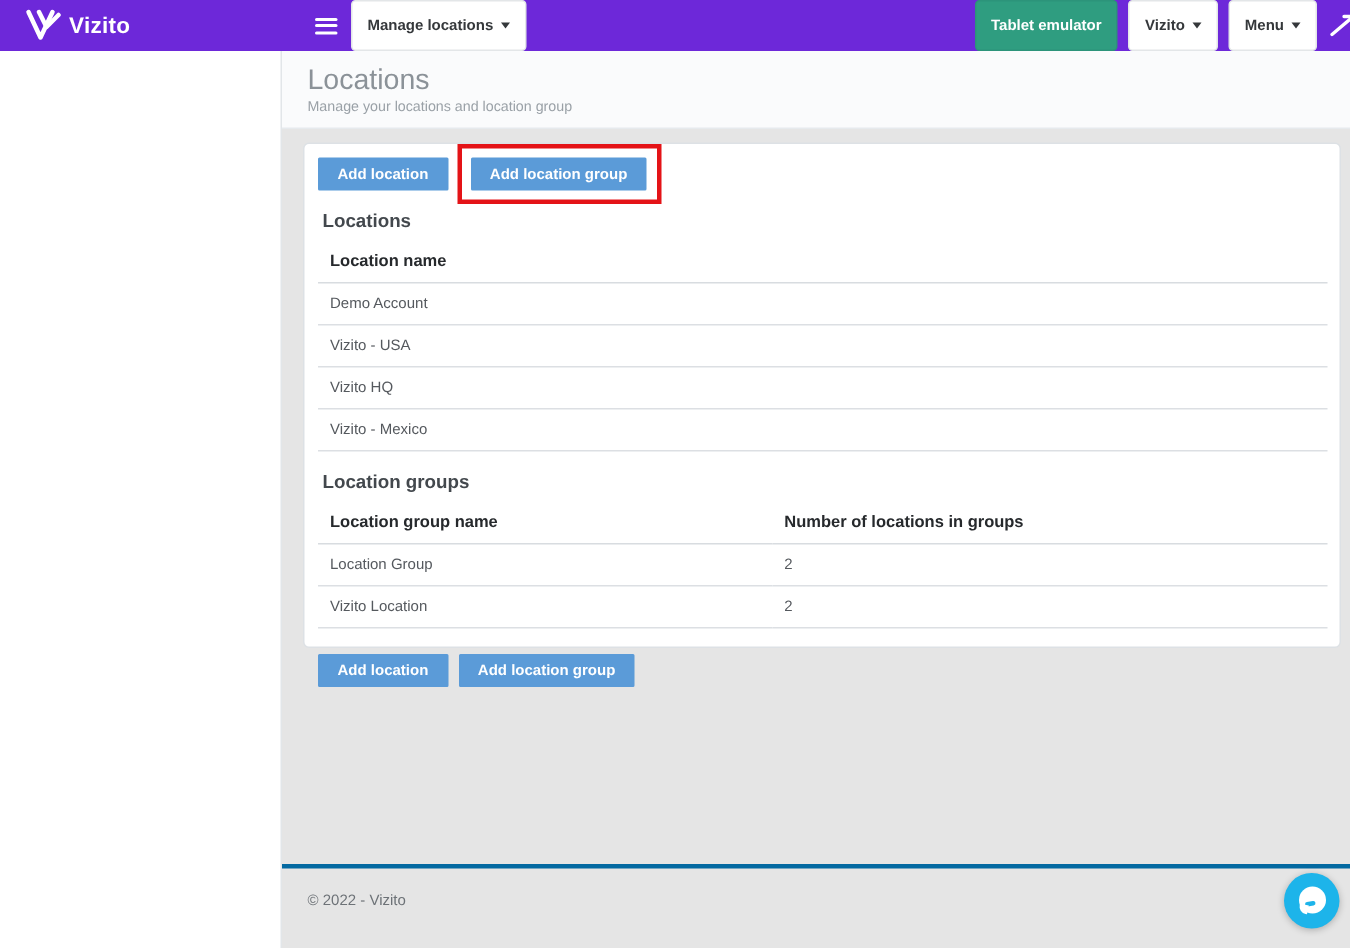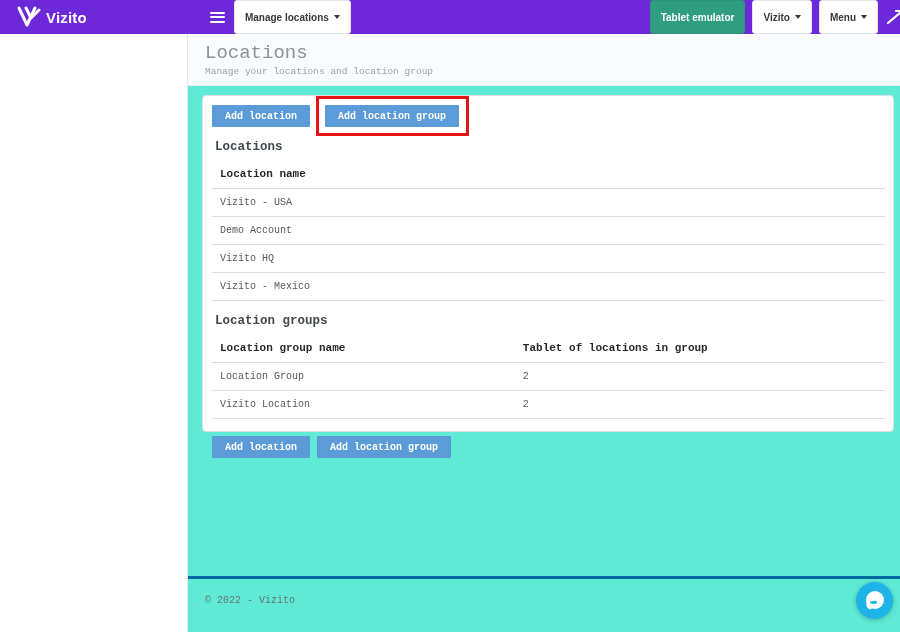--- a/index.html
+++ b/index.html
@@ -32,21 +32,21 @@
   .nav-btn.green { background:#2f9d80; border-color:#2c947a; color:#ffffff; }
   .btn-manage { margin-left:9px; }
   .nav-right { margin-left:auto; display:flex; align-items:center; gap:7px; margin-right:22px; }
   .caret { width:0; height:0; border-left:3.5px solid transparent; border-right:3.5px solid transparent; border-top:4px solid currentColor; display:inline-block; }
 
   .expand-icon { position:absolute; right:-7px; top:9px; width:22px; height:16px; cursor:pointer; }
 
   
   .app-body { display:flex; height:598px; }
   .sidebar { width:188px; background:#ffffff; border-right:1px solid #e2e6e9; }
-  .main { flex:1; background:#5eead4; display:flex; flex-direction:column;font-family:Liberation Mono, monospace; }
+  .main { flex:1; background:#e5e5e5; display:flex; flex-direction:column; }
 
   .page-header {
     background:#fafbfc; border-bottom:1px solid #e6eaed;
     padding:9px 0 8px 17px; height:52px;
   }
   .page-title { color:#8b9298; font-size:19px; font-weight:normal; line-height:1.15; }
   .page-subtitle { color:#9aa1a7; font-size:9.5px; margin-top:1px; }
 
   
   .card {
@@ -153,40 +153,40 @@
 
       <div class="section-heading">Locations</div>
       <table class="data">
         <thead>
           <tr>
             <th>Location name</th>
           </tr>
         </thead>
         <tbody>
           <tr>
+              <td>Demo Account</td>
+            </tr>
+          <tr>
               <td>Vizito - USA</td>
-            </tr>
-          <tr>
-              <td>Demo Account</td>
             </tr>
           <tr>
               <td>Vizito HQ</td>
             </tr>
           <tr>
               <td>Vizito - Mexico</td>
             </tr>
         </tbody>
       </table>
 
       <div class="section-heading">Location groups</div>
       <table class="data groups-table">
         <thead>
           <tr>
             <th>Location group name</th>
-            <th class="col-count">Tablet of locations in group</th>
+            <th class="col-count">Number of locations in groups</th>
           </tr>
         </thead>
         <tbody>
           <tr>
             <td>Location Group</td>
             <td>2</td>
           </tr>
           <tr>
             <td>Vizito Location</td>
             <td>2</td>

